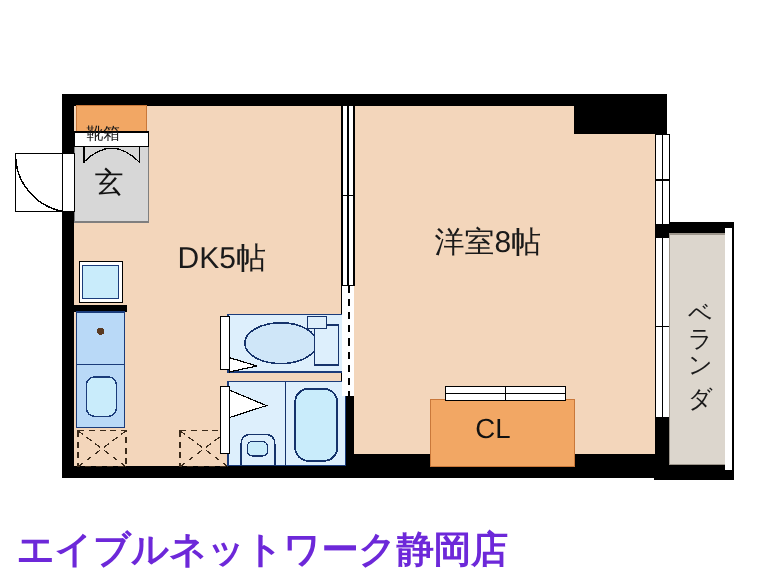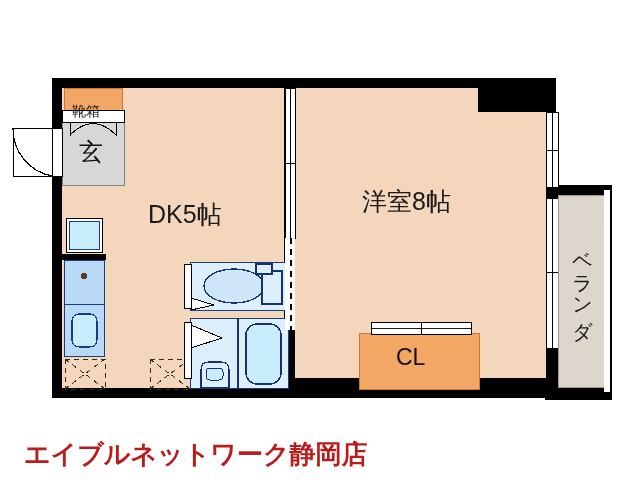--- a/index.html
+++ b/index.html
@@ -23,26 +23,26 @@
   }
   .fp-label {
     position: absolute;
     font-family: "Liberation Sans", "DejaVu Sans", sans-serif;
     color: #111111;
     white-space: nowrap;
     pointer-events: none;
   }
   #brand {
     position: absolute;
-    left: 24px;
+    left: 14px;
     top: 437px;
-    font-size: 26px;
+    font-size: 31px;
     font-weight: bold;
     letter-spacing: 0px;
-    color: #b91c1c;
+    color: #6d28d9;
     font-family: "DejaVu Sans", "Liberation Sans", sans-serif;
   }
   .rm-name {
     font-size: 25px;
     font-weight: normal;
     color: #1a1a1a;
   }
   .rm-small {
     font-size: 14px;
     color: #1a1a1a;

